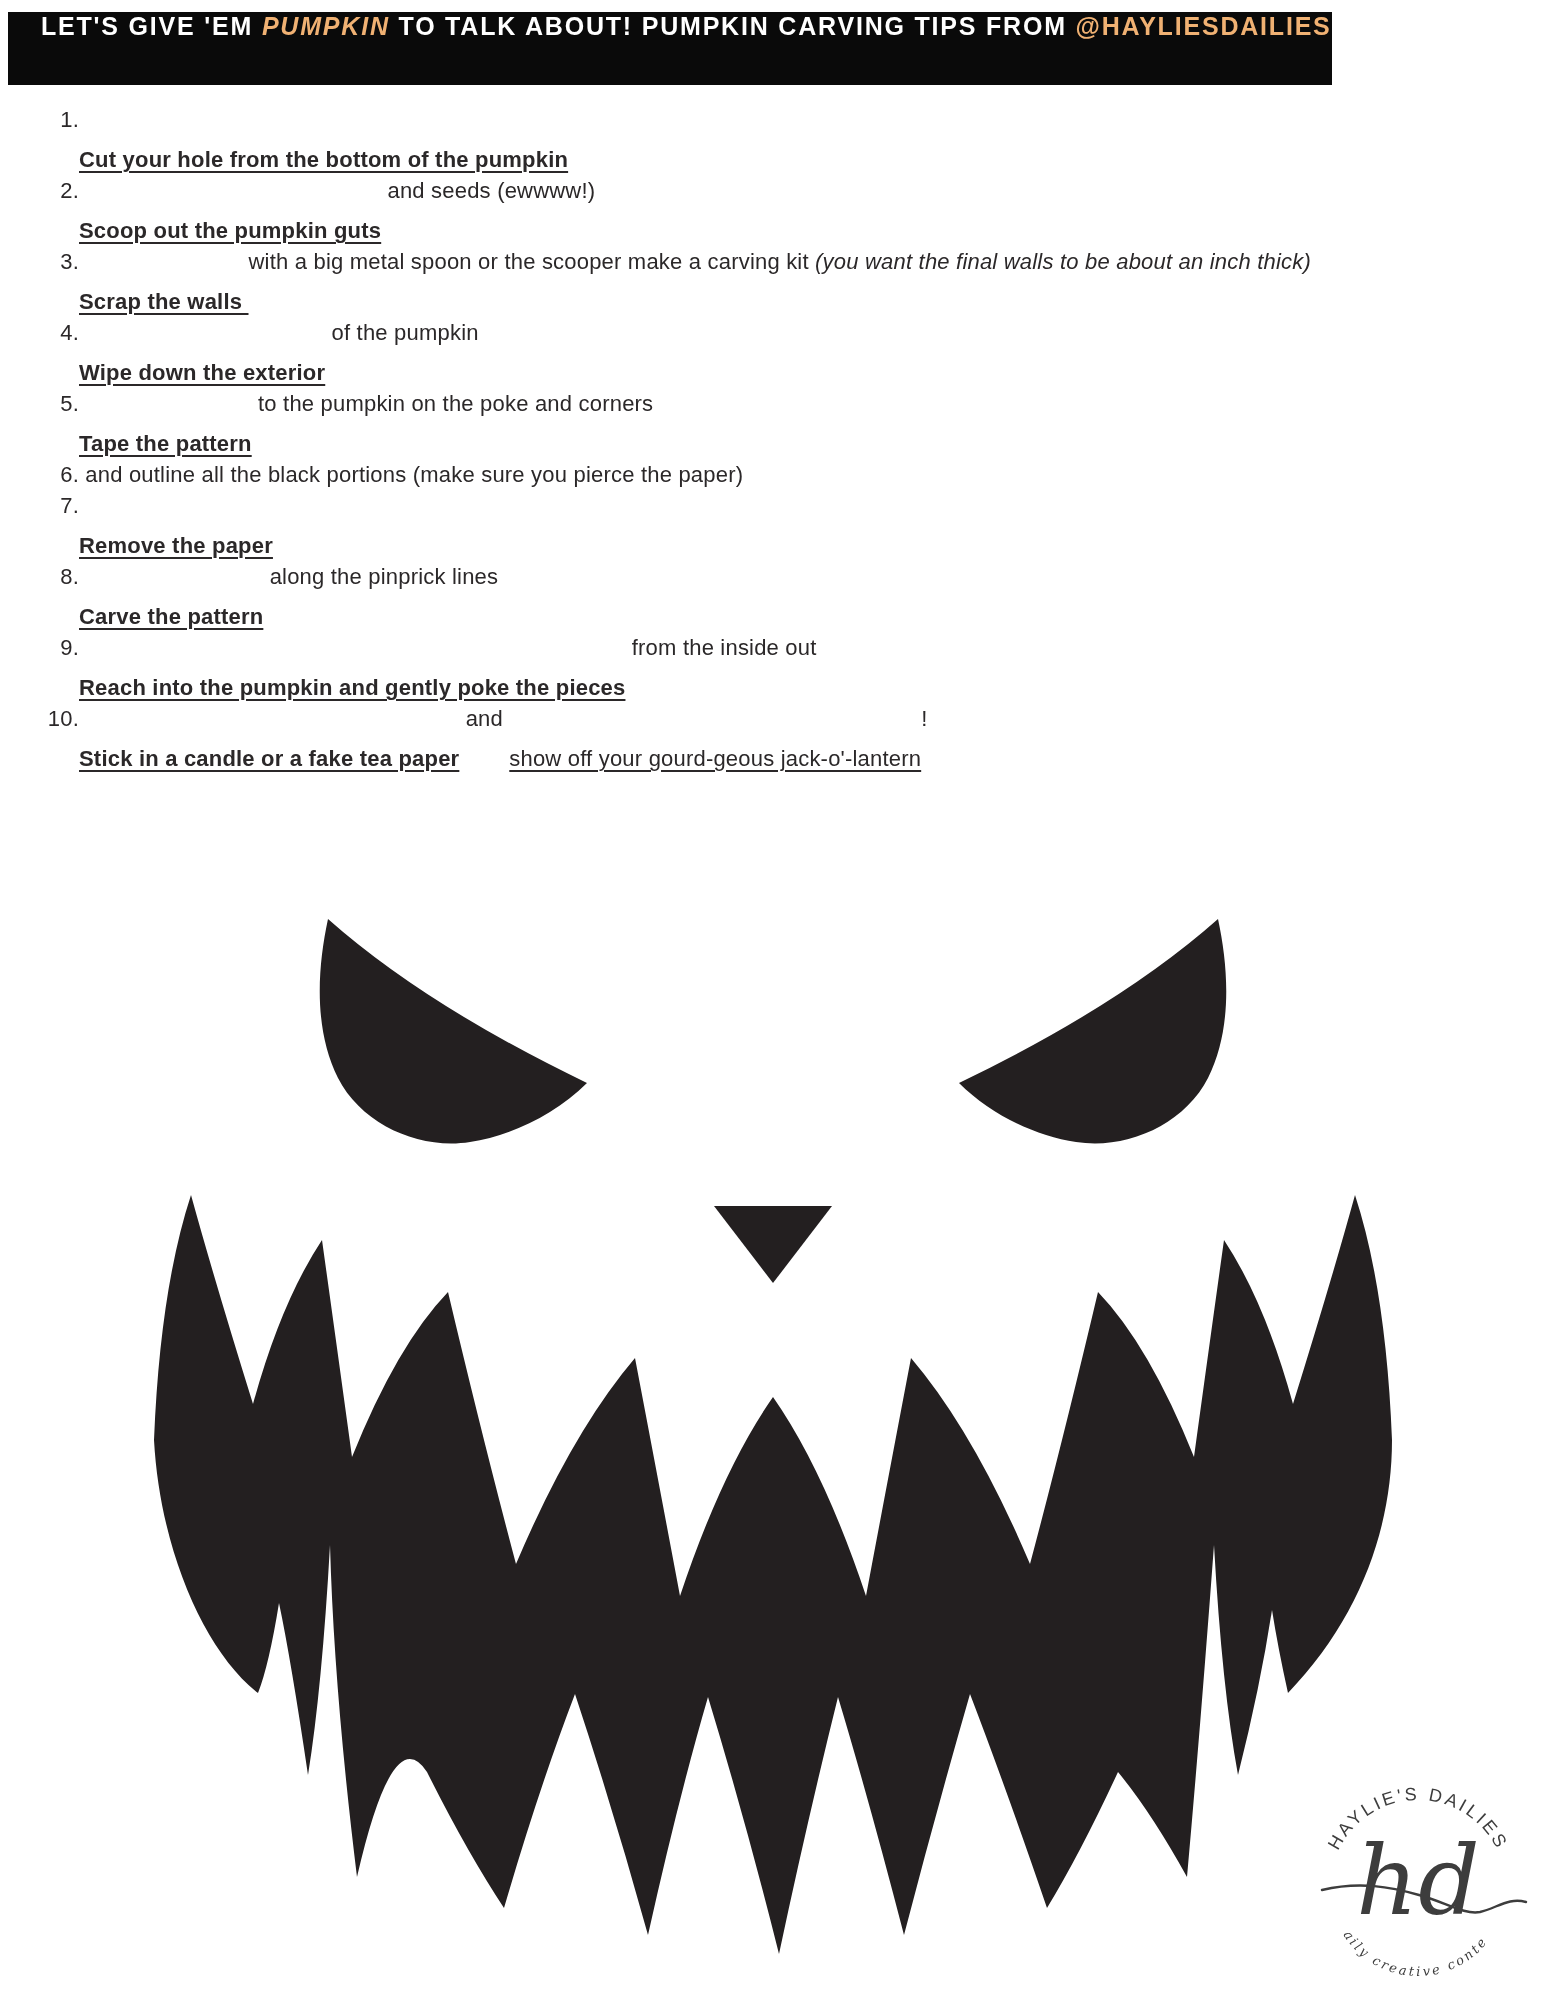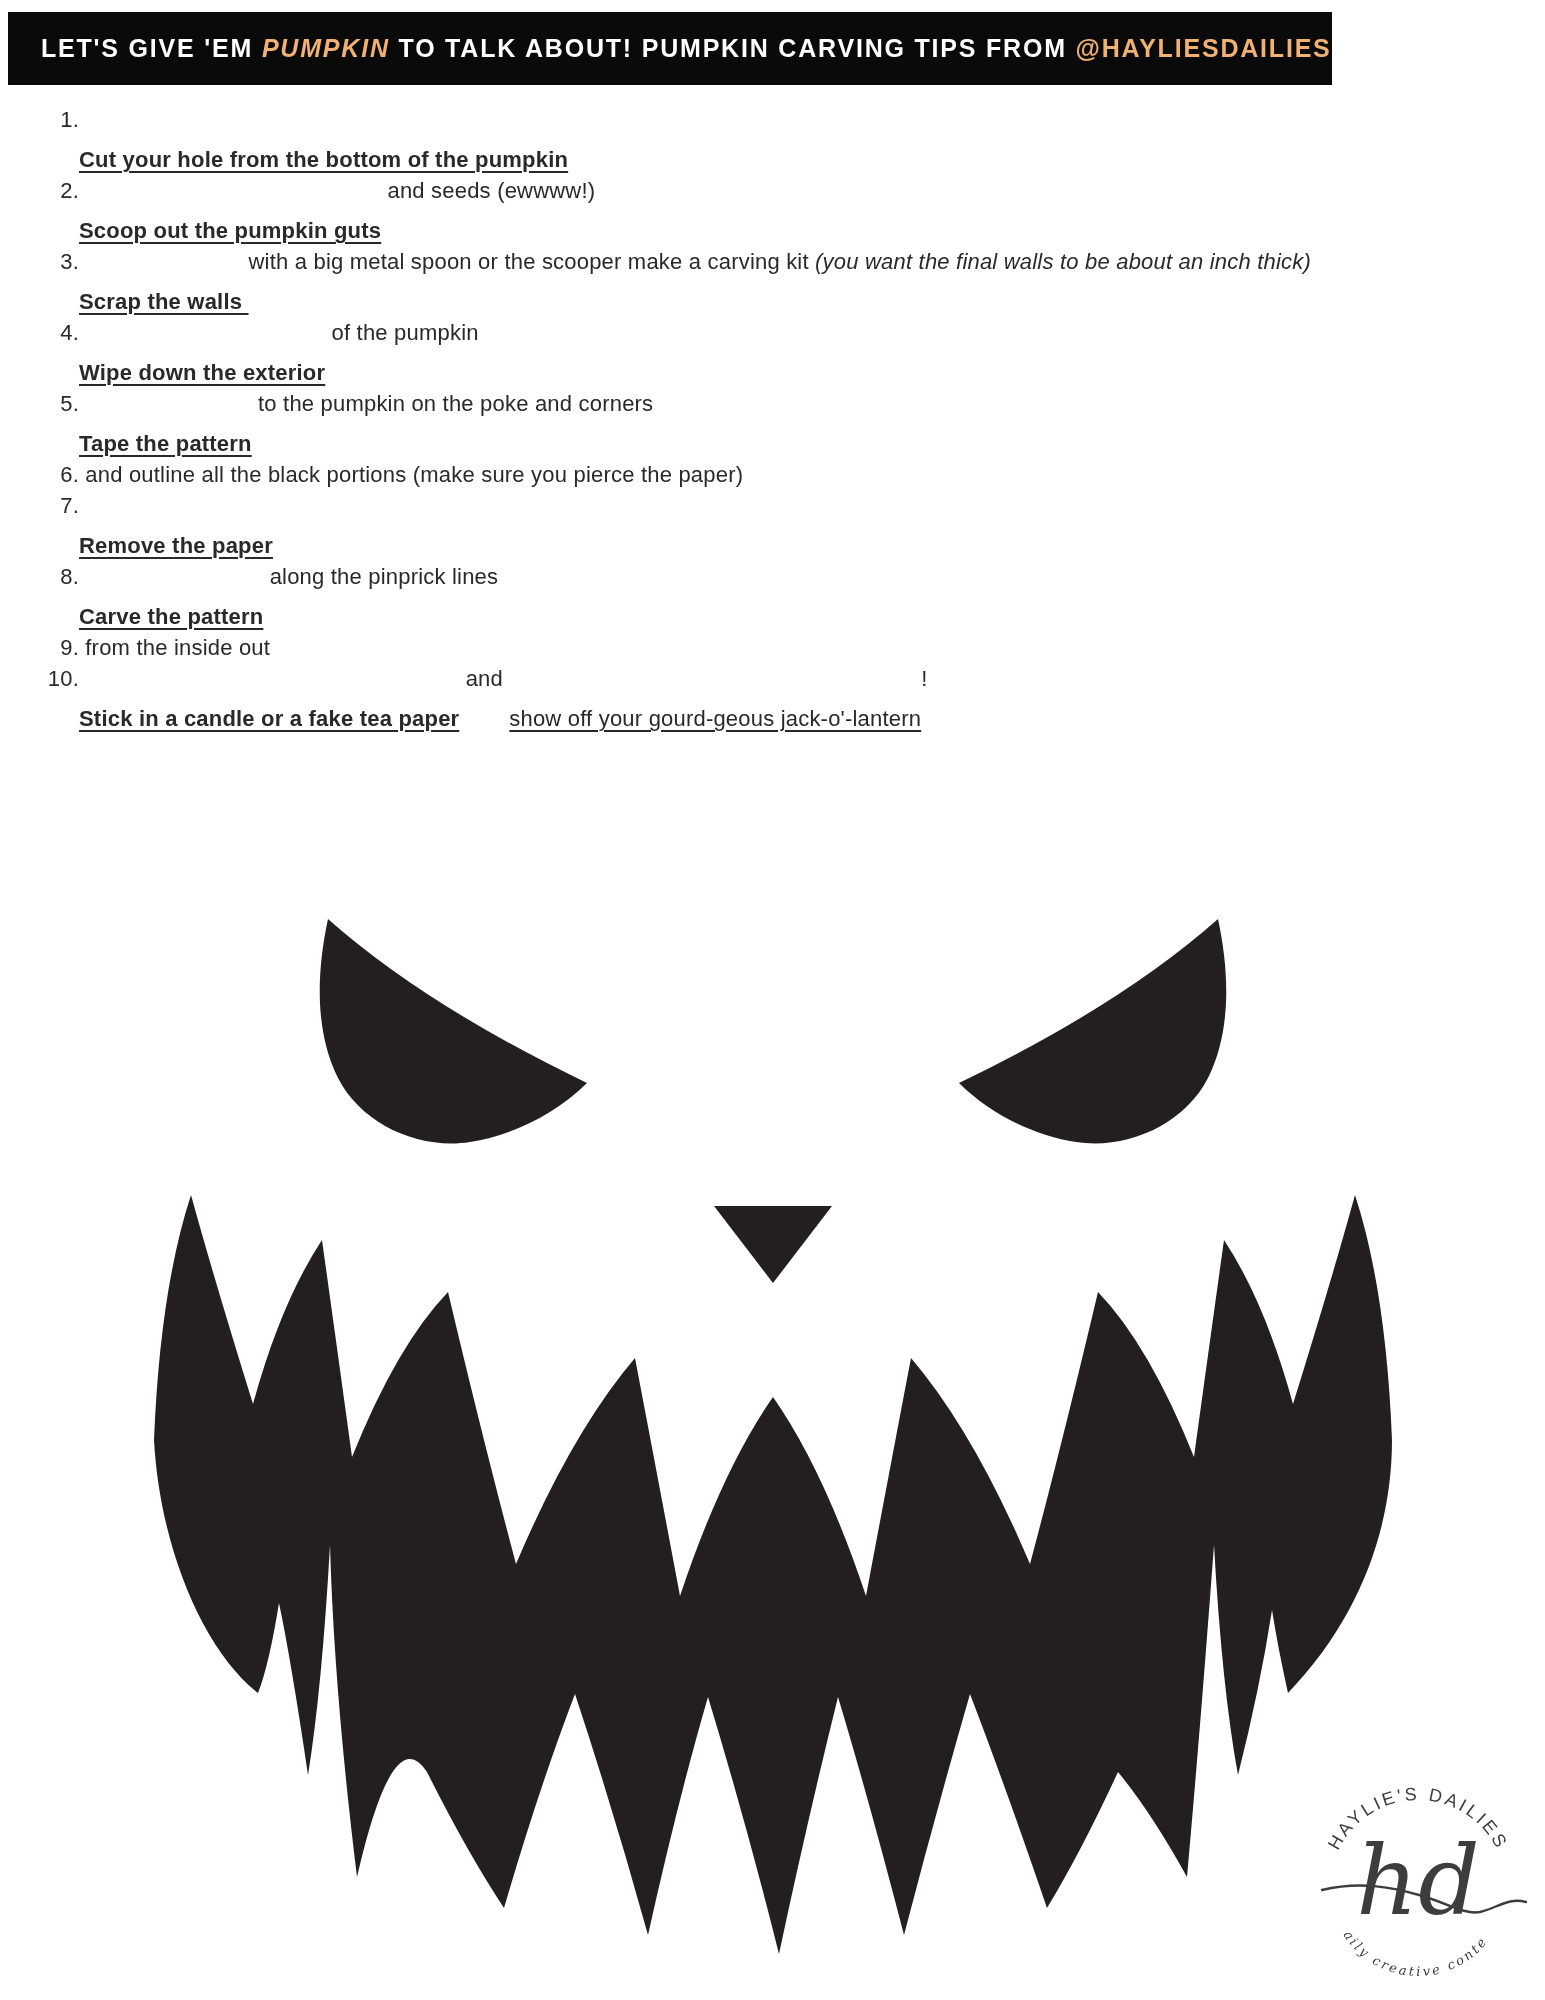--- a/index.html
+++ b/index.html
@@ -3,21 +3,21 @@
 <meta charset="utf-8">
 <style>
   html,body{margin:0;padding:0;background:#e8e8e8;}
   .page{
     position:relative; width:1545px; height:2000px; background:#ffffff;
     font-family:"Liberation Sans",sans-serif; overflow:hidden; margin:0 auto;
   }
   
   .banner{
     position:absolute; left:8px; top:12px; width:1324px; height:73px;
-    display:flex; align-items:center; box-sizing:border-box; padding-left:33px;
+    display:flex; box-sizing:border-box; padding-left:33px;
     font-size:25px; font-weight:800; letter-spacing:1.8px; white-space:pre;
   }
   .white-bold{color:#ffffff;}
   .orange-bold{color:var(--orange,#f0b173);}
   .orange-bold-italic{color:var(--orange,#f0b173); font-style:italic;}
   
   .tips{position:absolute; left:0; top:104px;}
   .tip-row{
     display:flex; white-space:pre; font-size:22px; line-height:31px;
     color:#2b2829; letter-spacing:0.2px;
@@ -55,21 +55,21 @@
 
   <div class="tips">
       <div class="tip-row"><span class="tip-num">1.</span><span class="b u ">Cut your hole from the bottom of the pumpkin</span></div>
       <div class="tip-row"><span class="tip-num">2.</span><span class="b u ">Scoop out the pumpkin guts</span><span class=""> and seeds (ewwww!)</span></div>
       <div class="tip-row"><span class="tip-num">3.</span><span class="b u ">Scrap the walls </span><span class="">with a big metal spoon or the scooper make a carving kit </span><span class="i">(you want the final walls to be about an inch thick)</span></div>
       <div class="tip-row"><span class="tip-num">4.</span><span class="b u ">Wipe down the exterior</span><span class=""> of the pumpkin</span></div>
       <div class="tip-row"><span class="tip-num">5.</span><span class="b u ">Tape the pattern</span><span class=""> to the pumpkin on the poke and corners</span></div>
       <div class="tip-row"><span class="tip-num">6.</span><span class=""> and outline all the black portions (make sure you pierce the paper)</span></div>
       <div class="tip-row"><span class="tip-num">7.</span><span class="b u ">Remove the paper</span></div>
       <div class="tip-row"><span class="tip-num">8.</span><span class="b u ">Carve the pattern</span><span class=""> along the pinprick lines</span></div>
-      <div class="tip-row"><span class="tip-num">9.</span><span class=""> from the inside out</span></div>
+      <div class="tip-row"><span class="tip-num">9.</span><span class="b u ">Reach into the pumpkin and gently poke the pieces</span><span class=""> from the inside out</span></div>
       <div class="tip-row"><span class="tip-num">10.</span><span class="b u ">Stick in a candle or a fake tea paper</span><span class=""> and </span><span class="u ">show off your gourd-geous jack-o'-lantern</span><span class="">!</span></div>
     </div>
 
   <svg class="face-svg" width="1545" height="2000" viewBox="0 0 1545 2000">
     <path class="face-part" d="M 328 919
          C 317 970 314 1030 338 1078
          C 362 1125 420 1150 470 1142
          C 510 1136 555 1115 587 1083
          Q 425 1005 328 919 Z" fill="#231f20"></path>
     <path class="face-part" d="M 1218 919

